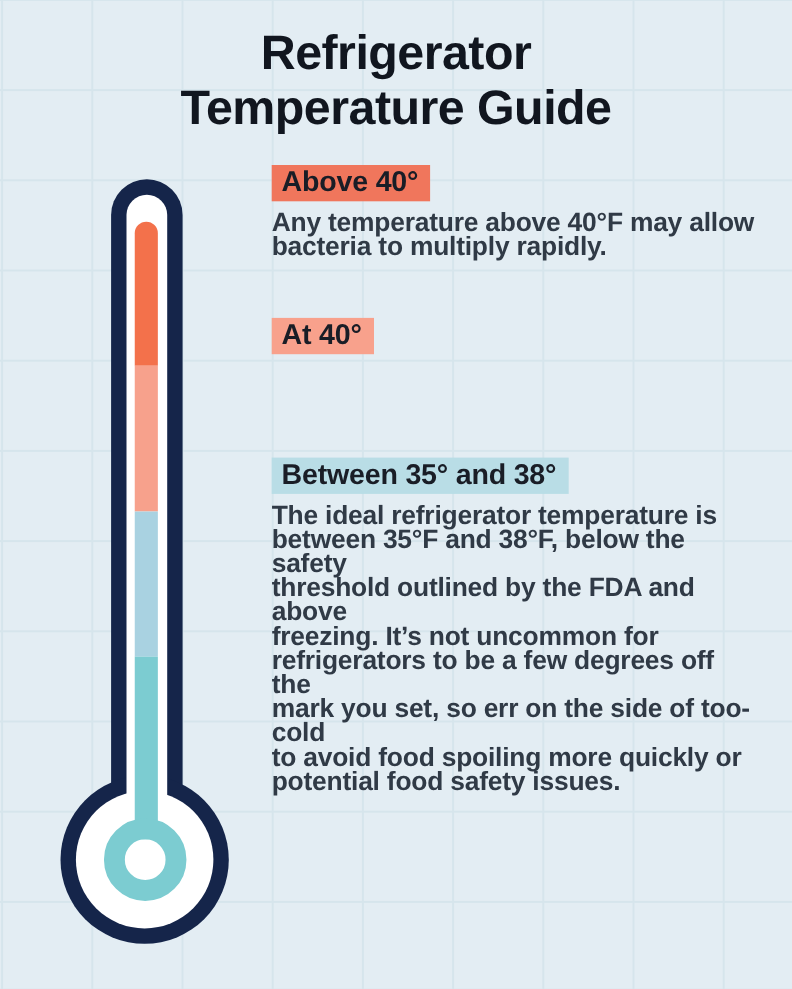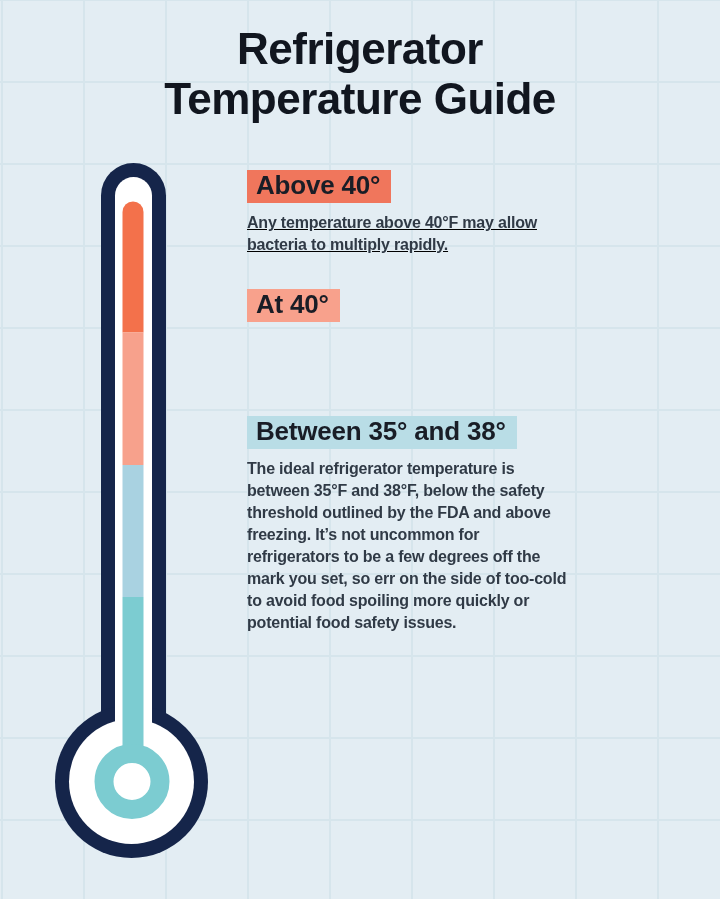--- a/index.html
+++ b/index.html
@@ -17,34 +17,34 @@
   }
   .title{
     position:absolute;top:24px;left:0;width:720px;
     margin:0;text-align:center;
     font-size:44px;line-height:50px;font-weight:700;
     letter-spacing:-0.5px;color:#11161f;
     white-space:pre-line;
   }
   .thermo{position:absolute;top:0;left:0;pointer-events:none;}
   .section{position:absolute;left:247px;width:440px;}
-  .s1{top:170px;text-decoration:underline;}
+  .s1{top:150px;}
   .s2{top:289px;}
   .s3{top:416px;}
   .s4{top:688px;}
   .badge{
     display:inline-block;
     font-size:26px;font-weight:700;line-height:1.05;
     padding:2px 11px 4px 9px;
     color:#191d26;
     letter-spacing:-0.2px;
   }
   .body-text{
     margin:9px 0 0 0;
-    font-size:16px;font-weight:700;line-height:22px;
+    font-size:24px;font-weight:700;line-height:22px;
     color:#303a46;
     white-space:pre-line;
     letter-spacing:-0.2px;
   }
 </style>
 </head>
 <body>
 
 <div class="canvas">
 

